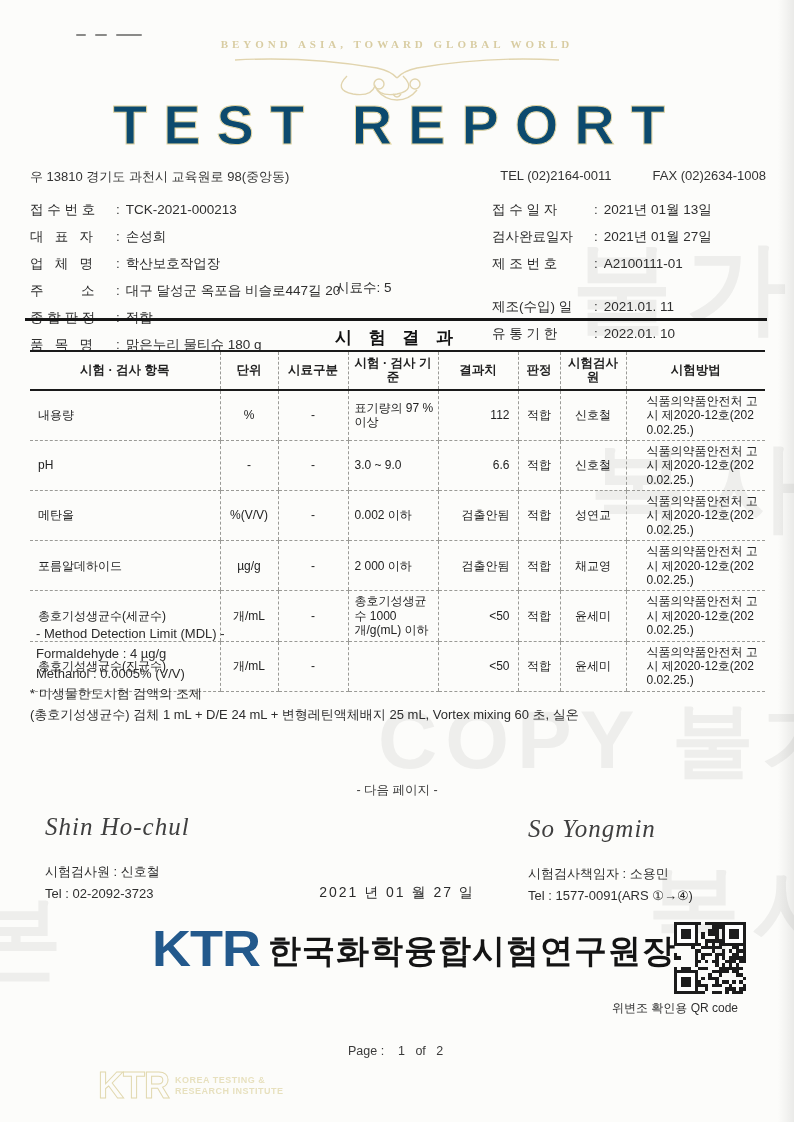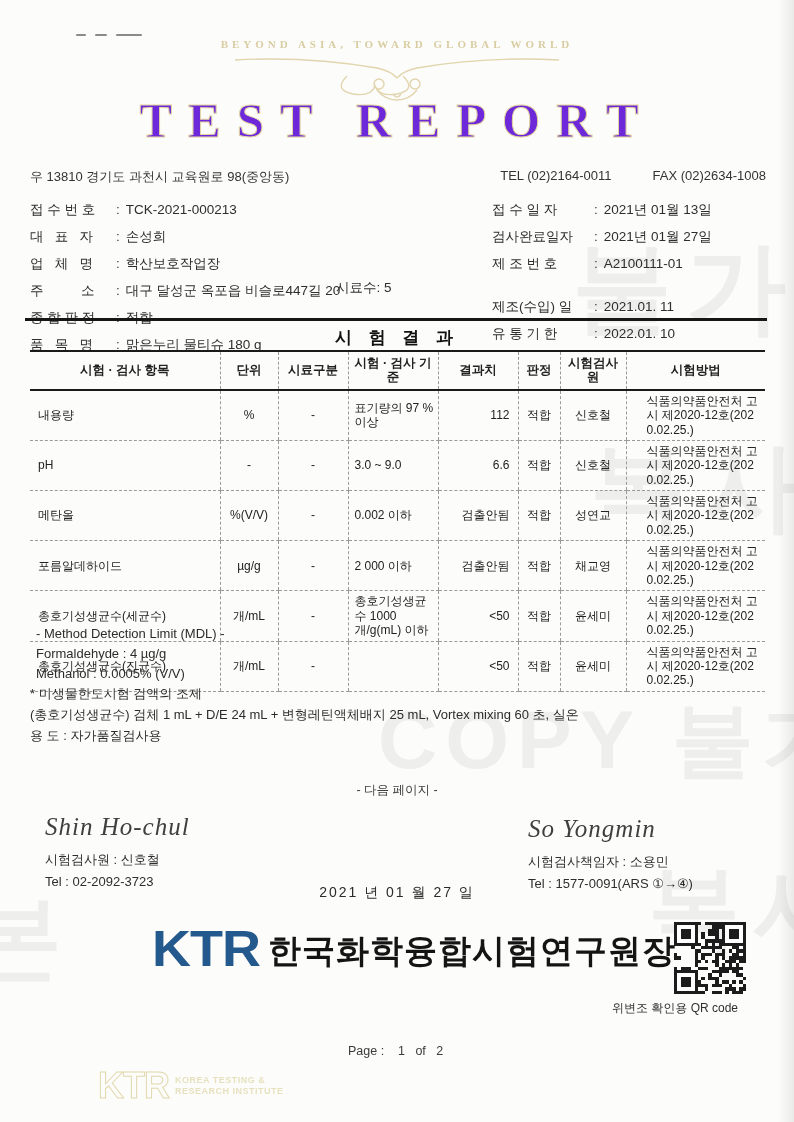--- a/index.html
+++ b/index.html
@@ -11,22 +11,22 @@
 
   
   .artifact{position:absolute;top:34px;left:76px;display:flex;gap:9px;}
   .artifact i{display:block;height:2px;background:#8a8a88;border-radius:1px;}
   .artifact i:nth-child(1){width:10px;}.artifact i:nth-child(2){width:12px;}.artifact i:nth-child(3){width:26px;}
 
   
   .slogan{top:38px;left:0;width:100%;text-align:center;font-family:"Liberation Serif",serif;
     font-size:11px;font-weight:bold;letter-spacing:4px;color:#cdbd85;opacity:.75;}
   .flourish{top:54px;left:227px;opacity:.7;}
-  .report-title{top:92px;left:0;width:100%;text-align:center;font-family:Liberation Serif, serif;
-    font-size:49px;font-weight:bold;letter-spacing:16px;color:#6d28d9;-webkit-text-stroke:1px #e2d5a2;}
+  .report-title{top:92px;left:0;width:100%;text-align:center;font-family:Liberation Sans, sans-serif;
+    font-size:56px;font-weight:bold;letter-spacing:16px;color:#0c4a6e;-webkit-text-stroke:1px #e2d5a2;}
 
   
   .addr{top:168px;left:30px;font-size:13px;color:#333;}
   .telfax{top:168px;right:28px;font-size:13px;color:#333;display:flex;gap:41px;}
 
   
   .info-left{top:200px;left:30px;font-size:13.5px;}
   .info-right{top:200px;left:492px;font-size:13.5px;}
   .inforow{display:flex;margin-bottom:7.5px;line-height:1.45;}
   .ilabel{display:inline-block;white-space:pre;color:#2e2e2e;}
@@ -57,21 +57,21 @@
   
   .mdl{top:624px;left:36px;font-size:13px;line-height:1.55;color:#2c2c2c;}
   .micro{top:684px;left:30px;font-size:13px;line-height:1.6;color:#2c2c2c;}
   .next-page{top:782px;left:0;width:100%;text-align:center;font-size:12.5px;color:#3c3c3c;}
 
   
   .sig{font-size:13px;color:#2e2e2e;line-height:1.7;}
   .sig-left{top:806px;left:45px;}
   .sig-right{top:808px;left:528px;}
   .sig-name{font-family:"Liberation Serif",serif;font-style:italic;font-size:25px;color:#3f3f3f;
-    margin-bottom:0;letter-spacing:1px;}
+    margin-bottom:12px;letter-spacing:1px;}
   .issue-date{top:884px;left:0;width:100%;text-align:center;font-size:14px;color:#2b2b2b;letter-spacing:2px;}
 
   
   .org-logo{top:918px;left:152px;font-size:54px;font-weight:bold;letter-spacing:-1px;transform:scaleY(.92);}
   .org-name{top:929px;left:268px;font-size:33px;font-weight:bold;color:#141414;letter-spacing:1px;}
   .qr{top:922px;left:674px;width:72px;height:72px;}
   .qr-label{top:1000px;left:612px;font-size:12px;color:#2f2f2f;}
 
   
   .page-num{top:1044px;left:348px;font-size:12.5px;color:#3a3a3a;white-space:pre;}
@@ -277,21 +277,20 @@
   </table>
 
   <div class="abs mdl">
     <div>- Method Detection Limit (MDL) -</div>
     <div>Formaldehyde : 4 µg/g</div>
     <div>Methanol : 0.0005% (V/V)</div>
   </div>
   <div class="abs micro">
     <div>* 미생물한도시험 검액의 조제</div>
     <div>(총호기성생균수) 검체 1 mL + D/E 24 mL + 변형레틴액체배지 25 mL, Vortex mixing 60 초, 실온</div>
-    <div>용 도 : 자가품질검사용</div>
   </div>
   <div class="abs next-page">- 다음 페이지 -</div>
 
   <div class="abs sig sig-left">
     <div class="sig-name">Shin Ho-chul</div>
     <div>시험검사원 : 신호철</div>
     <div>Tel : 02-2092-3723</div>
   </div>
   <div class="abs sig sig-right">
     <div class="sig-name">So Yongmin</div>

